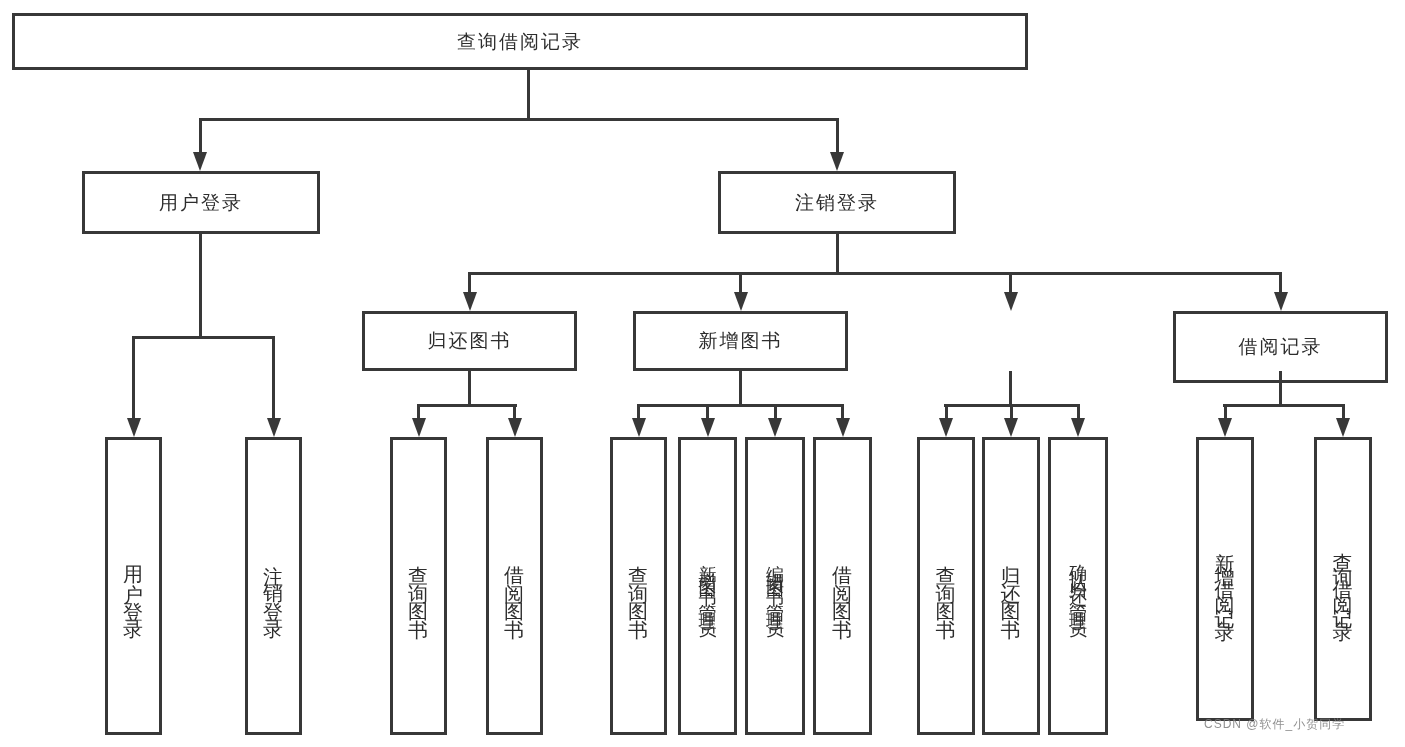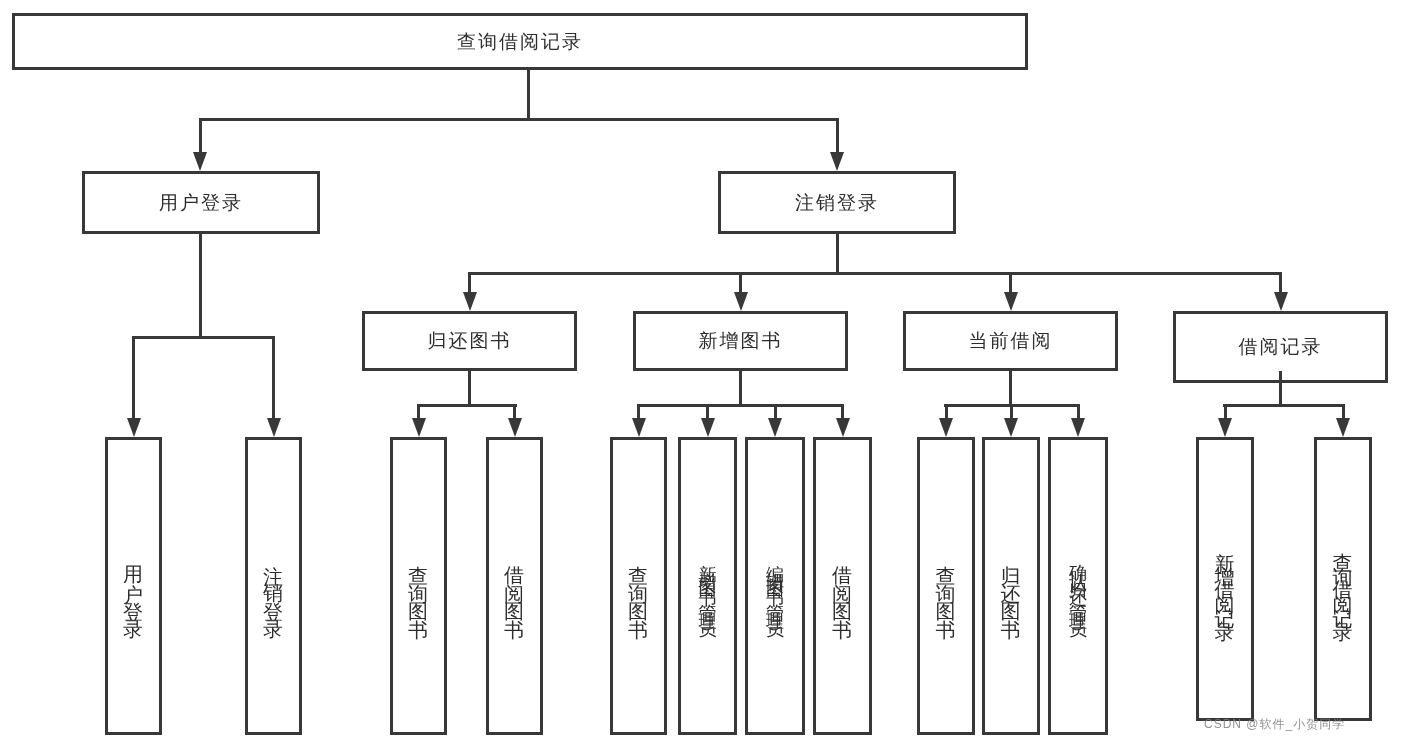--- a/index.html
+++ b/index.html
@@ -66,23 +66,20 @@
   </div>
 
   <div class="box" style="left:362px; top:311px; width:215px; height:60px;">
     <span class="h-label">归还图书</span>
   </div>
 
   <div class="box" style="left:633px; top:311px; width:215px; height:60px;">
     <span class="h-label">新增图书</span>
   </div>
 
-  <div class="box" style="left:903px; top:311px; width:215px; height:60px;">
-    <span class="h-label">当前借阅</span>
-  </div>
 
   <div class="box" style="left:1173px; top:311px; width:215px; height:72px;">
     <span class="h-label">借阅记录</span>
   </div>
 
   <div class="box leaf" style="left:105px; top:437px; width:57px; height:298px;">
     <span>用户登录</span>
   </div>
 
   <div class="box leaf" style="left:245px; top:437px; width:57px; height:298px;">

